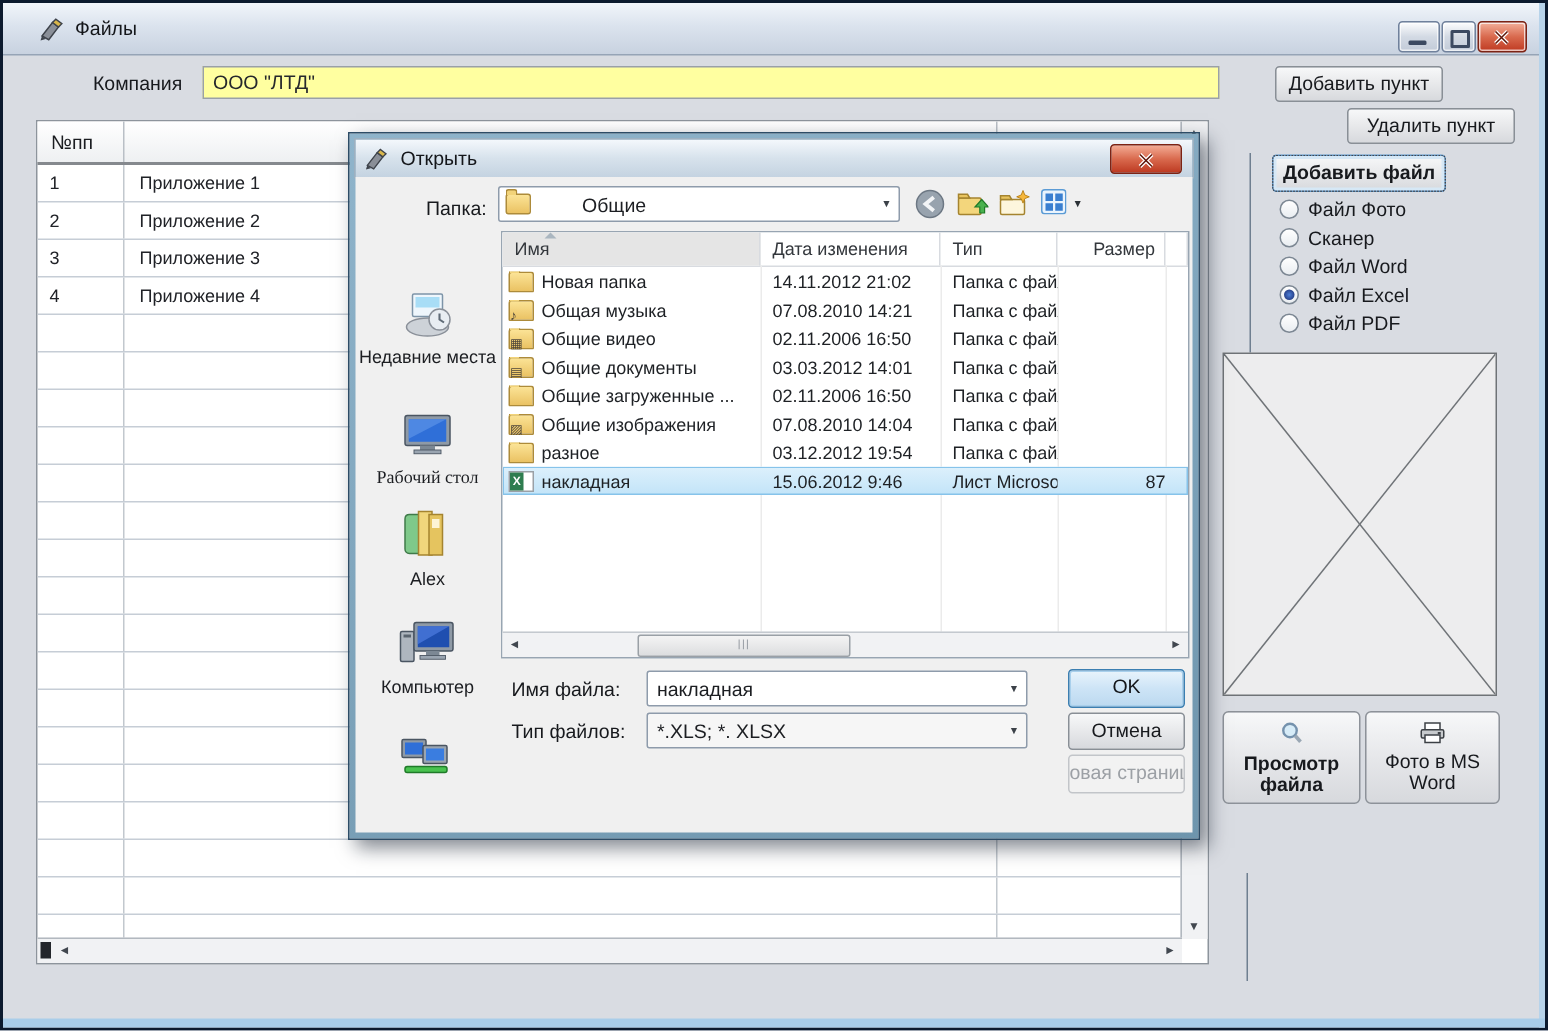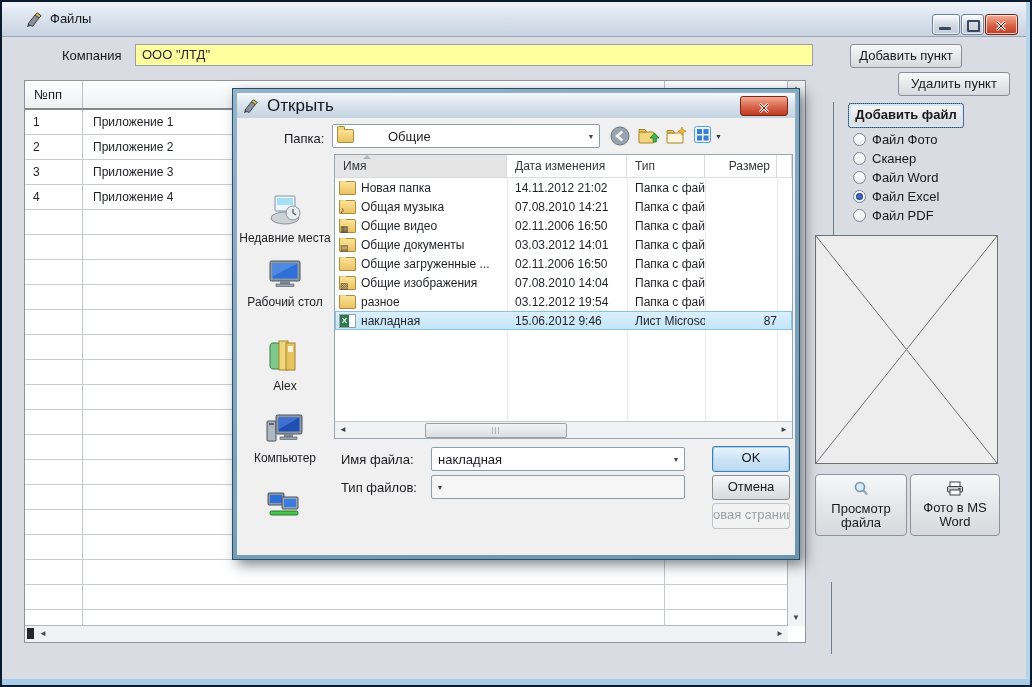--- a/index.html
+++ b/index.html
@@ -96,21 +96,21 @@
     position:absolute;left:232px;top:88px;width:566px;height:470px;
     background:linear-gradient(160deg,#8fb4cb,#6e95ad);
     border:1px solid #2d4c66;box-shadow:5px 5px 12px rgba(10,20,35,.5);
   }
   .dlg-titlebar{
     position:absolute;left:3px;top:3px;right:3px;height:25px;
     background:linear-gradient(#f4f8fc,#d7e2ec 50%,#c4d3e1);
     border:1px solid #9db0c0;display:flex;align-items:center;
   }
   .dlg-titlebar .app-icon{margin-left:6px;width:16px;height:16px;}
-  .dlg-titlebar .title-text{margin-left:8px;font-size:17px;color:#14161a;}
+  .dlg-titlebar .title-text{margin-left:8px;font-size:13px;color:#14161a;}
   #dlg-close{
     position:absolute;right:7px;top:3px;width:46px;height:18px;border:1px solid #7c2314;border-radius:3px;
     background:linear-gradient(#f3ab94,#d96a4e 50%,#bd3a22);
   }
   #dlg-close .glyph-x{left:17px;top:3px;}
   .dlg-body{position:absolute;left:4px;top:29px;right:4px;bottom:4px;background:#f0f0f0;overflow:hidden;}
   
   #folder-label{position:absolute;left:47px;top:13px;font-size:13px;color:#17191d;}
   .combo{
     position:absolute;height:22px;background:#fff;border:1px solid #8e9bab;border-radius:2px;
@@ -363,21 +363,21 @@
     </svg>
   </div>
 
   <div class="bigbtn" id="btn-preview">
     <span>
       <svg width="16" height="16">
           <circle cx="7" cy="6" r="4.5" fill="#d7ecf8" stroke="#7592ad" stroke-width="1.6"></circle>
           <line x1="10.5" y1="9.5" x2="14" y2="13.5" stroke="#9aa7b4" stroke-width="2.4"></line>
         </svg>
     </span>
-    <span class="lbl" style="width:64px;">Просмотр файла</span>
+    <span class="lbl" style="width:64px;font-weight:bold;">Просмотр файла</span>
   </div>
   <div class="bigbtn" id="btn-photoword">
     <span>
       <svg width="18" height="15">
         <rect x="4" y="1" width="10" height="5" fill="#fff" stroke="#3c4045"></rect>
         <rect x="1.5" y="5.5" width="15" height="5.5" rx="1" fill="#c7cacd" stroke="#3c4045"></rect>
         <rect x="4" y="9" width="10" height="5" fill="#fff" stroke="#3c4045"></rect>
         <rect x="12.5" y="7" width="2" height="1.5" fill="#3c4045"></rect>
       </svg>
     </span>
@@ -452,21 +452,21 @@
         <div class="place" style="top: 40px;">
           <div class=""><svg width="36" height="34">
               <ellipse cx="18" cy="27" rx="14" ry="6" fill="#cdd2d8" stroke="#8a9099"></ellipse>
               <rect x="8" y="5" width="20" height="15" rx="1" fill="#eef6fc" stroke="#7d94a8"></rect>
               <rect x="10" y="7" width="16" height="7" fill="#a8ddf6"></rect>
               <circle cx="26" cy="22" r="7" fill="#e8edf2" stroke="#8a9099"></circle>
               <path d="M26 18 v4 l3 2" stroke="#5f6b77" stroke-width="1.4" fill="none"></path>
             </svg></div>
           <div class="">Недавние места</div>
         </div>
-        <div class="place" style="top: 108px;">
+        <div class="place" style="top: 124px; font-family: Liberation Serif, serif;">
           <div class=""><svg width="36" height="30">
               <rect x="3" y="2" width="30" height="20" rx="1.5" fill="#8f9aa6" stroke="#4a5562"></rect>
               <rect x="5.5" y="4.5" width="25" height="15" fill="#2f6fd8"></rect>
               <path d="M5.5 4.5 h25 l-25 13 z" fill="#5b93e8" opacity="0.7"></path>
               <rect x="13" y="22" width="10" height="3" fill="#7c8894"></rect>
               <rect x="9" y="25" width="18" height="2.5" fill="#9aa5b1" stroke="#4a5562" stroke-width="0.6"></rect>
             </svg></div>
           <div class="">Рабочий стол</div>
         </div>
         <div class="place" style="top: 186px;">
@@ -612,18 +612,19 @@
 
     <div id="filename-label" class="dlg-label">Имя файла:</div>
     <div class="combo" id="combo-filename">
       <span class="val">накладная</span>
       <span class="arrow">▼</span>
     </div>
     <div id="btn-ok">OK</div>
 
     <div id="filetype-label" class="dlg-label">Тип файлов:</div>
     <div class="combo" id="combo-filetype">
+      <span class="val">*.XLS; *. XLSX</span>
       <span class="arrow">▼</span>
     </div>
     <div class="pushbtn" id="btn-cancel" style="position:absolute;">Отмена</div>
     <div id="btn-partial">овая страниц</div>
   </div>
 </div>
 
 </body></html>

